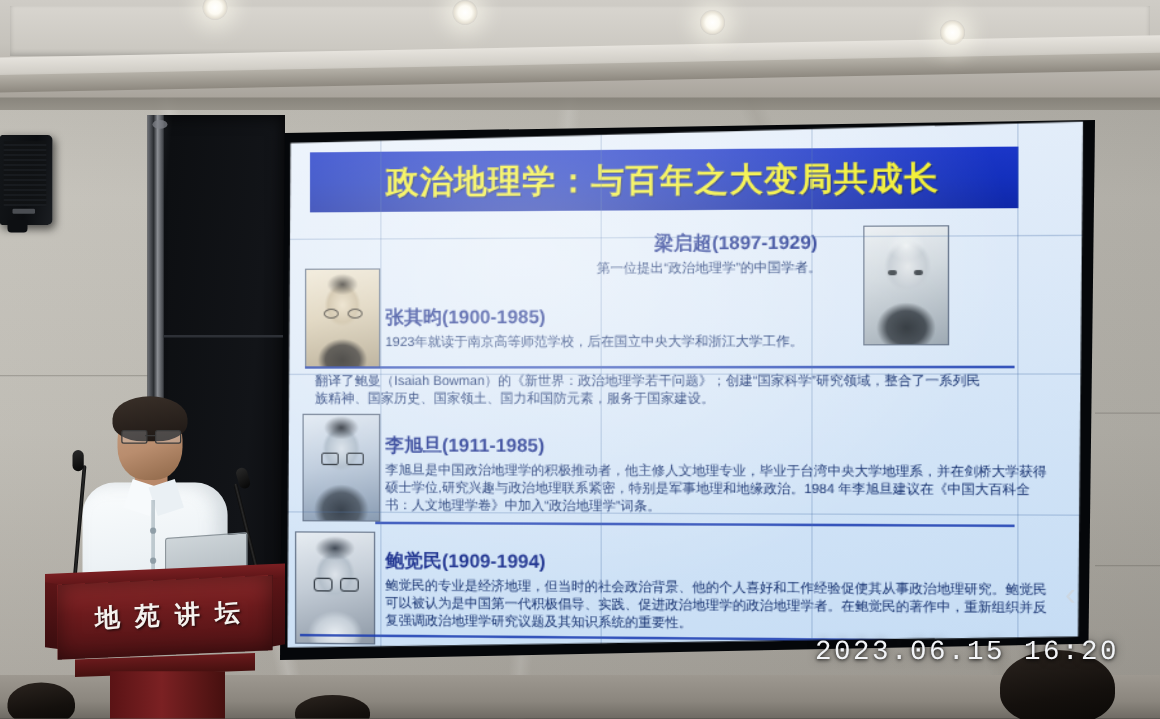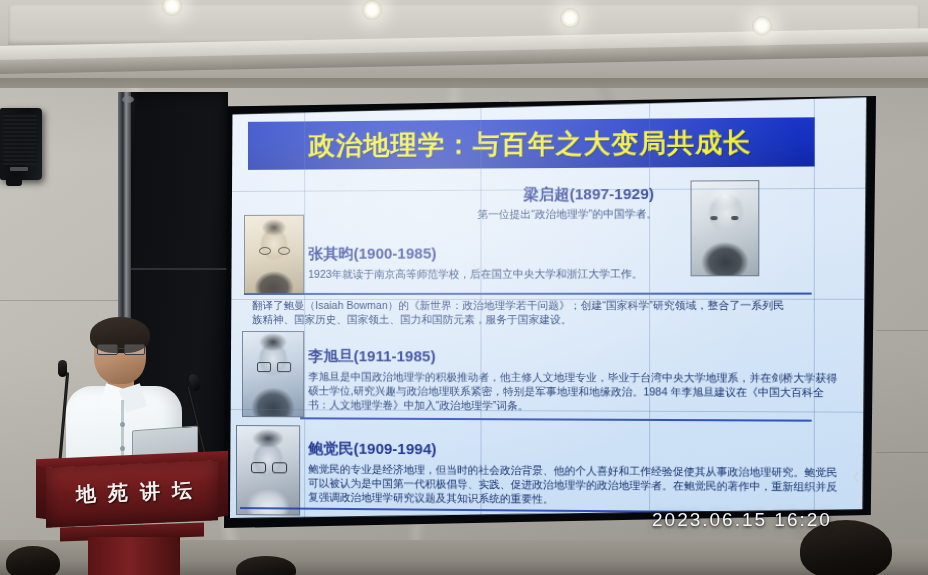--- a/index.html
+++ b/index.html
@@ -78,22 +78,22 @@
   .liang-desc{position:absolute;left:245px;top:106px;font-size:10.5px;color:#15306f;white-space:nowrap;}
 
   .portrait{position:absolute;background:#8e9aa6;border:1px solid rgba(30,50,90,.35);overflow:hidden;}
   .pz{position:absolute;inset:0;}
 
   .person{position:absolute;}
   .p-name{font-size:15px;font-weight:bold;color:#1a2f8e;white-space:nowrap;}
   .p-line{font-size:10.5px;color:#15306f;line-height:14px;}
   .rule{position:absolute;height:2px;background:#1a3bb0;opacity:.85;}
 
-  .tsmark{position:absolute;color:#f2f4f7;font-size:19px;letter-spacing:2px;
-    font-family:Liberation Sans, sans-serif;
+  .tsmark{position:absolute;color:#f2f4f7;font-size:22px;letter-spacing:2px;
+    font-family:Liberation Mono, monospace;
     text-shadow:0 1px 3px rgba(0,0,0,.85),0 0 8px rgba(0,0,0,.5);white-space:nowrap;}
   .chevron{position:absolute;color:#cfd2d6;font-size:26px;opacity:.6;}
 
   
   .person-figure{position:absolute;left:48px;top:322px;width:150px;height:200px;}
   .head{position:absolute;left:46px;top:0px;width:52px;height:62px;border-radius:48% 48% 42% 42%;
     background:linear-gradient(160deg,#c9a184 0%,#b98d6e 55%,#8e6748 100%);}
   .hair{position:absolute;left:42px;top:-5px;width:60px;height:36px;border-radius:50% 50% 40% 40%;
     background:linear-gradient(170deg,#3a3029,#1d1714);}
   .glasses{position:absolute;left:49px;top:22px;width:46px;height:9px;}

